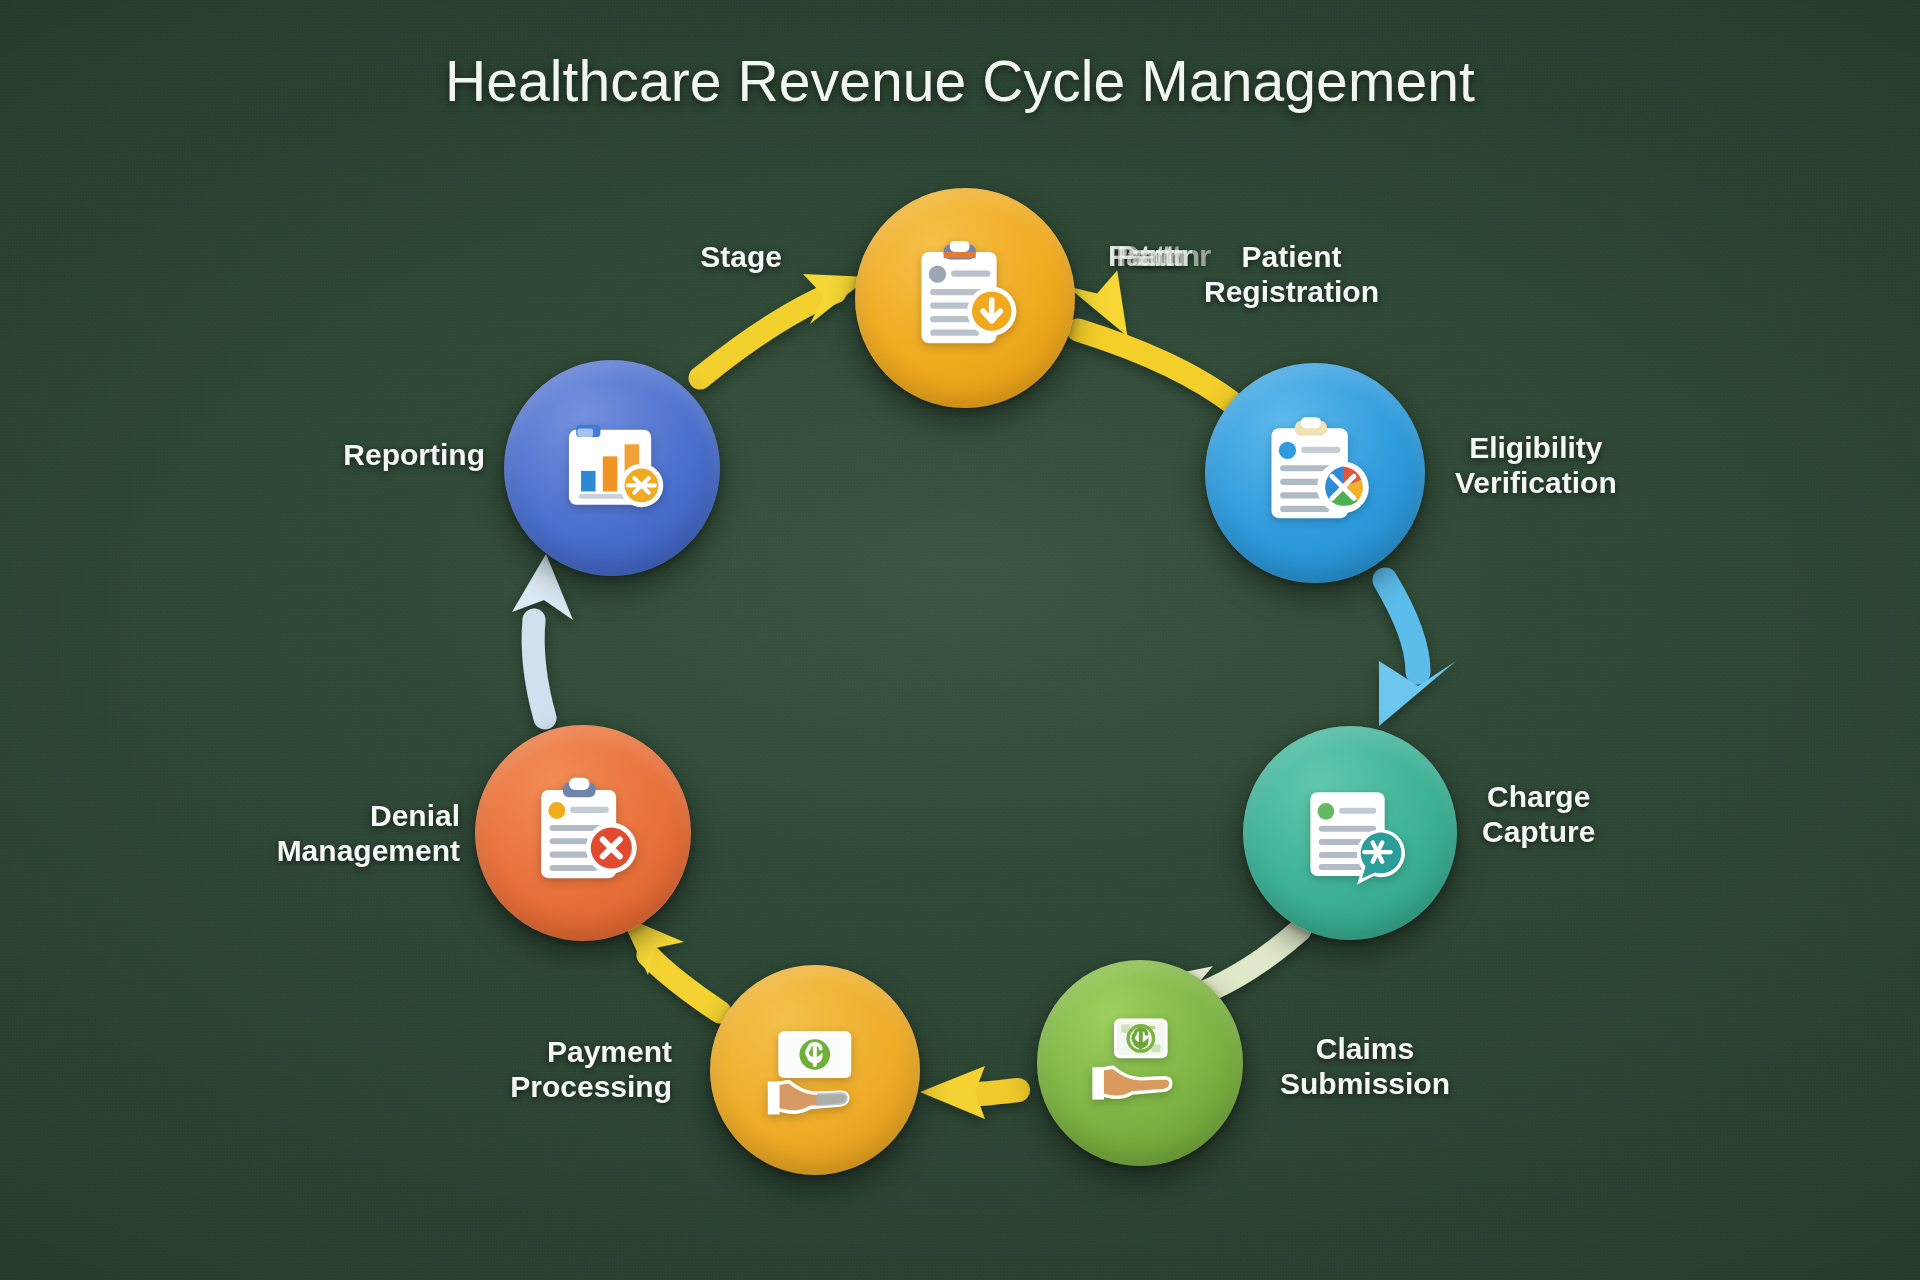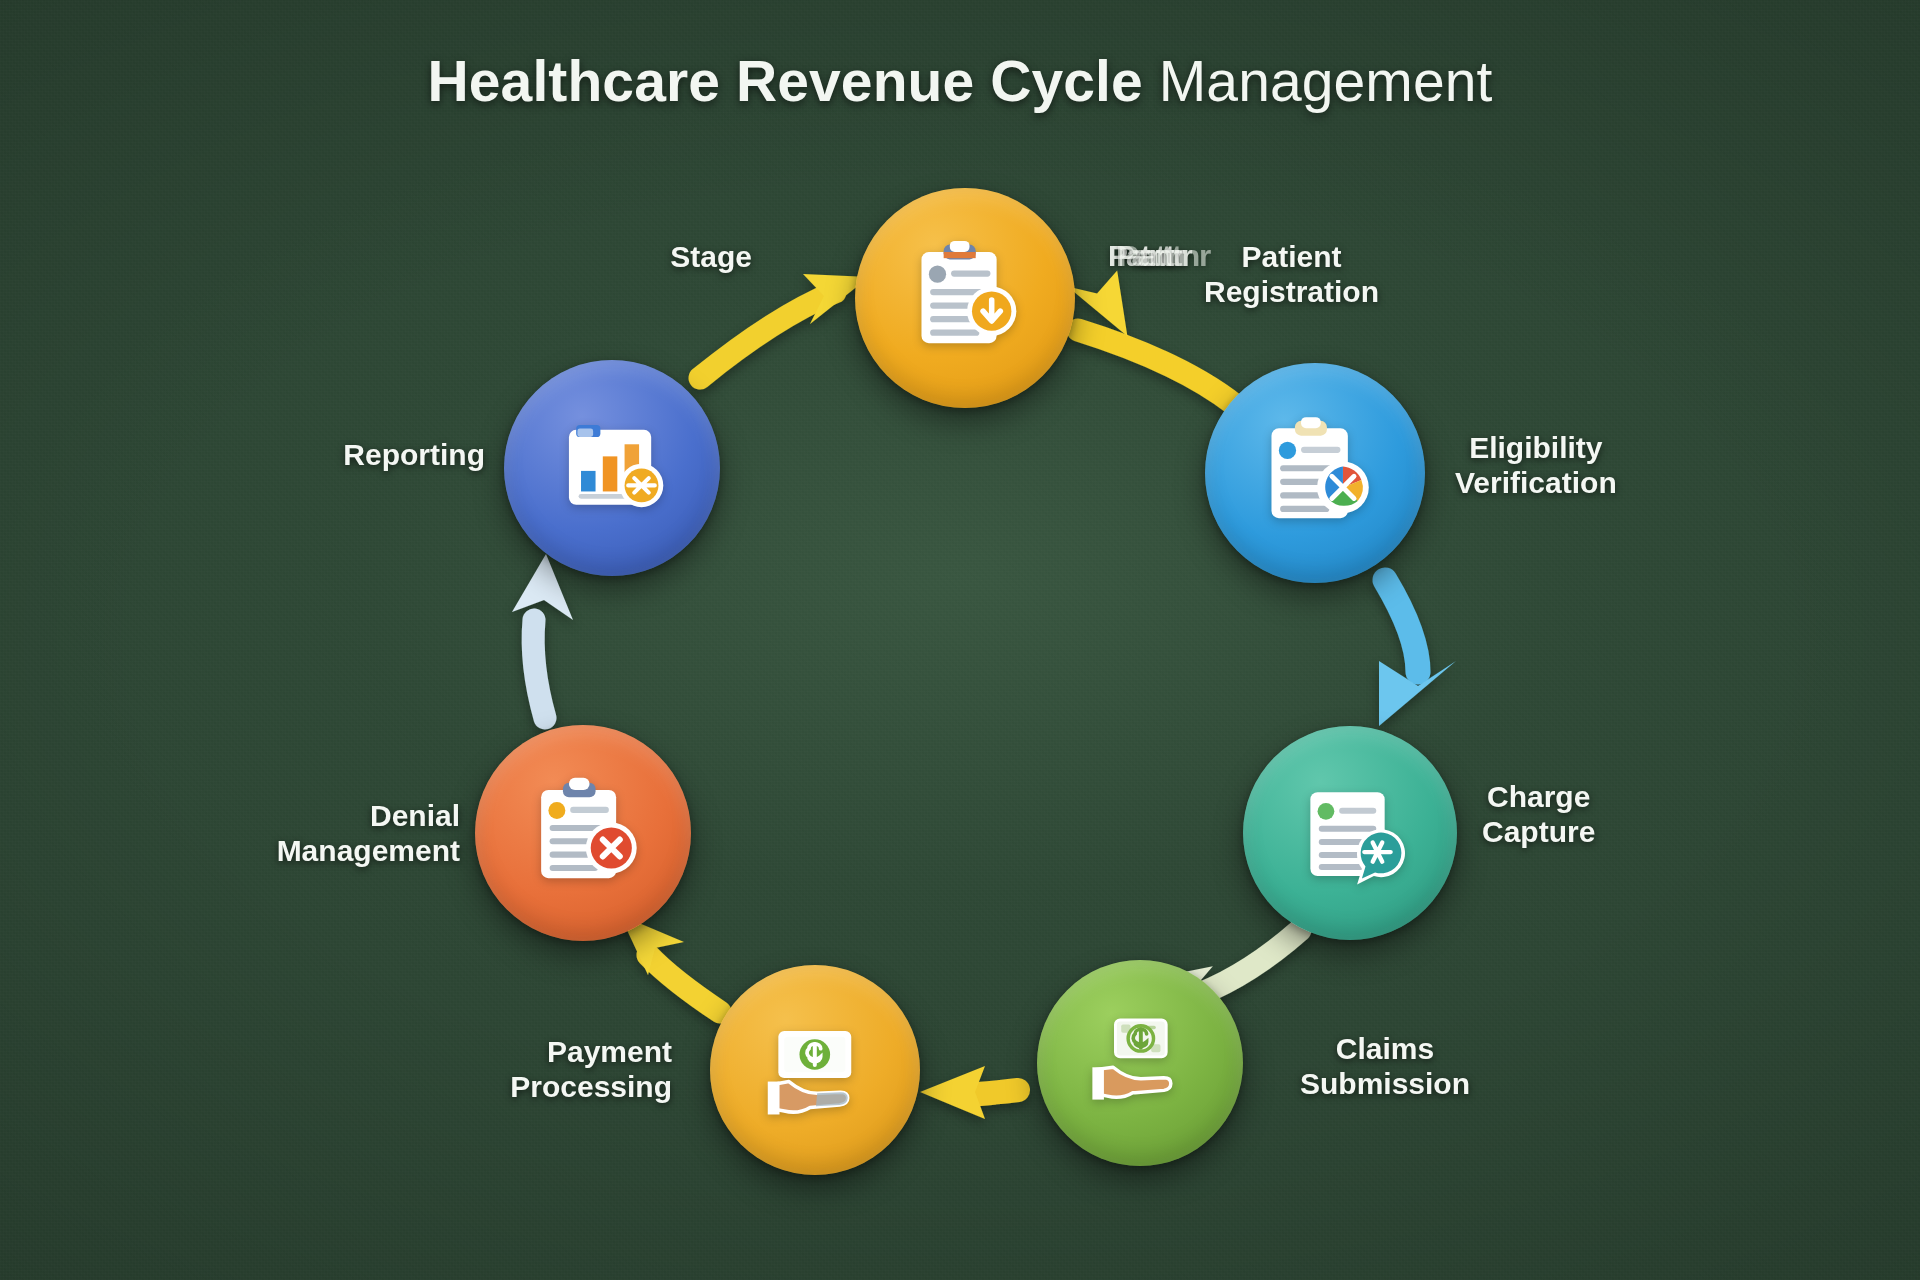--- a/index.html
+++ b/index.html
@@ -37,21 +37,21 @@
     top: 48px;
     left: 0;
     width: 1920px;
     text-align: center;
     font-size: 57px;
     color: #f2f6f1;
     letter-spacing: .1px;
     white-space: nowrap;
     text-shadow: 0 3px 9px rgba(0,0,0,.55);
   }
-  #title .strong { font-weight: 700; }
+  #title .strong { font-weight: 400; }
   #title .light  { font-weight: 400; }
 
   
   svg.layer {
     position: absolute;
     inset: 0;
     width: 1920px;
     height: 1280px;
     overflow: visible;
   }
@@ -268,38 +268,38 @@
       <rect x="24" y="52" width="12" height="17" fill="#2f8ad6"></rect>
       <rect x="42" y="40" width="12" height="29" fill="#f09423"></rect>
       <rect x="60" y="30" width="12" height="39" fill="#f0a238"></rect>
       <rect x="22" y="71" width="52" height="4" rx="2" fill="#c8d0d8"></rect>
       <circle cx="74" cy="64" r="18" fill="#ffffff"></circle>
       <circle cx="74" cy="64" r="14" fill="#f0ab22"></circle>
       <path d="M68 58 L80 70 M80 58 L68 70 M63 64 L85 64" stroke="#ffffff" stroke-width="3.4" stroke-linecap="round"></path>
     </svg>
   </div>
 
-  <div class="label r" style="left:752px; top:257px;">Stage</div>
+  <div class="label r" style="left:782px; top:257px;">Stage</div>
 
   <div class="ghost" style="left:1108px; top:239px; width:130px; height:36px;">
     <span class="g1">Patntr</span>
     <span class="g2">Paattnr</span>
     <span class="g3">Pantnr</span>
   </div>
 
   <div class="label l" style="left:1204px; top:275px;">Patient
 Registration</div>
 
   <div class="label l" style="left:1455px; top:458px;margin-top:8px;">Eligibility
 Verification</div>
 
   <div class="label l" style="left:1482px; top:815px;">Charge
 Capture</div>
 
-  <div class="label l" style="left:1280px; top:1067px;margin-left:20px;">Claims
+  <div class="label l" style="left:1280px; top:1067px;">Claims
 Submission</div>
 
   <div class="label r" style="left:460px; top:834px; text-align:right;">Denial
 Management</div>
 
   <div class="label r" style="left:672px; top:1070px; text-align:right;">Payment
 Processing</div>
 
   <div class="label r" style="left:485px; top:455px; text-align:left;">Reporting</div>
 

